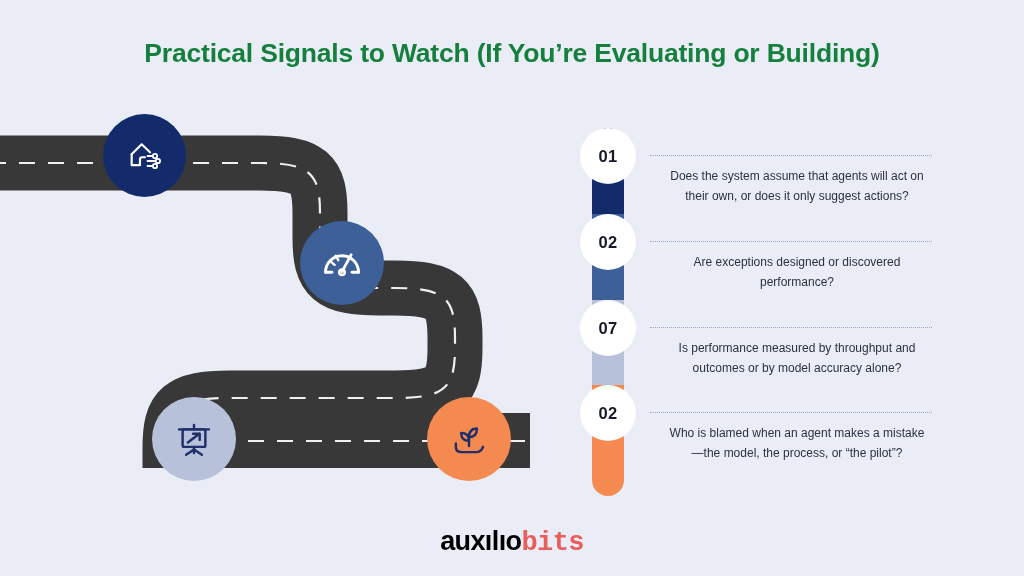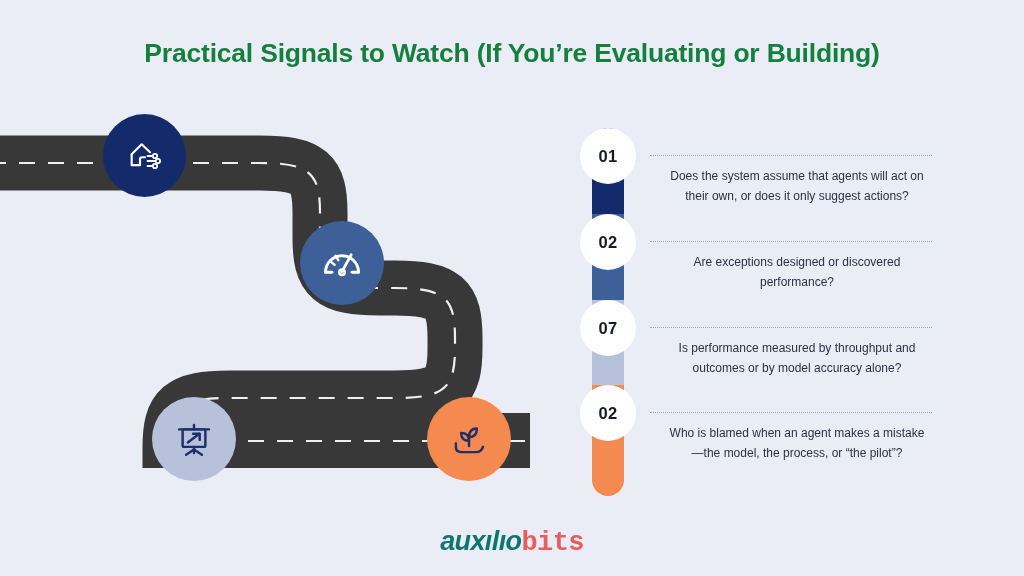--- a/index.html
+++ b/index.html
@@ -107,21 +107,21 @@
 
   
   #brand-logo {
     position:absolute;
     left:0; right:0; bottom:18px;
     text-align:center;
     font-size:27px;
     font-weight:bold;
     letter-spacing:-0.6px;
   }
-  #brand-logo .logo-primary { color:#0f766e;font-style:italic; }
+  #brand-logo .logo-primary { color:#000000; }
   #brand-logo .logo-accent  { color:#ea5d5d;font-family:Liberation Mono, monospace; }
 </style>
 </head>
 <body>
 
 <h1 id="page-title">Practical Signals to Watch (If You’re Evaluating or Building)</h1>
 
 <div id="roadmap-illustration">
   <svg id="road-svg" width="560" height="400" viewBox="0 0 560 400">
 

